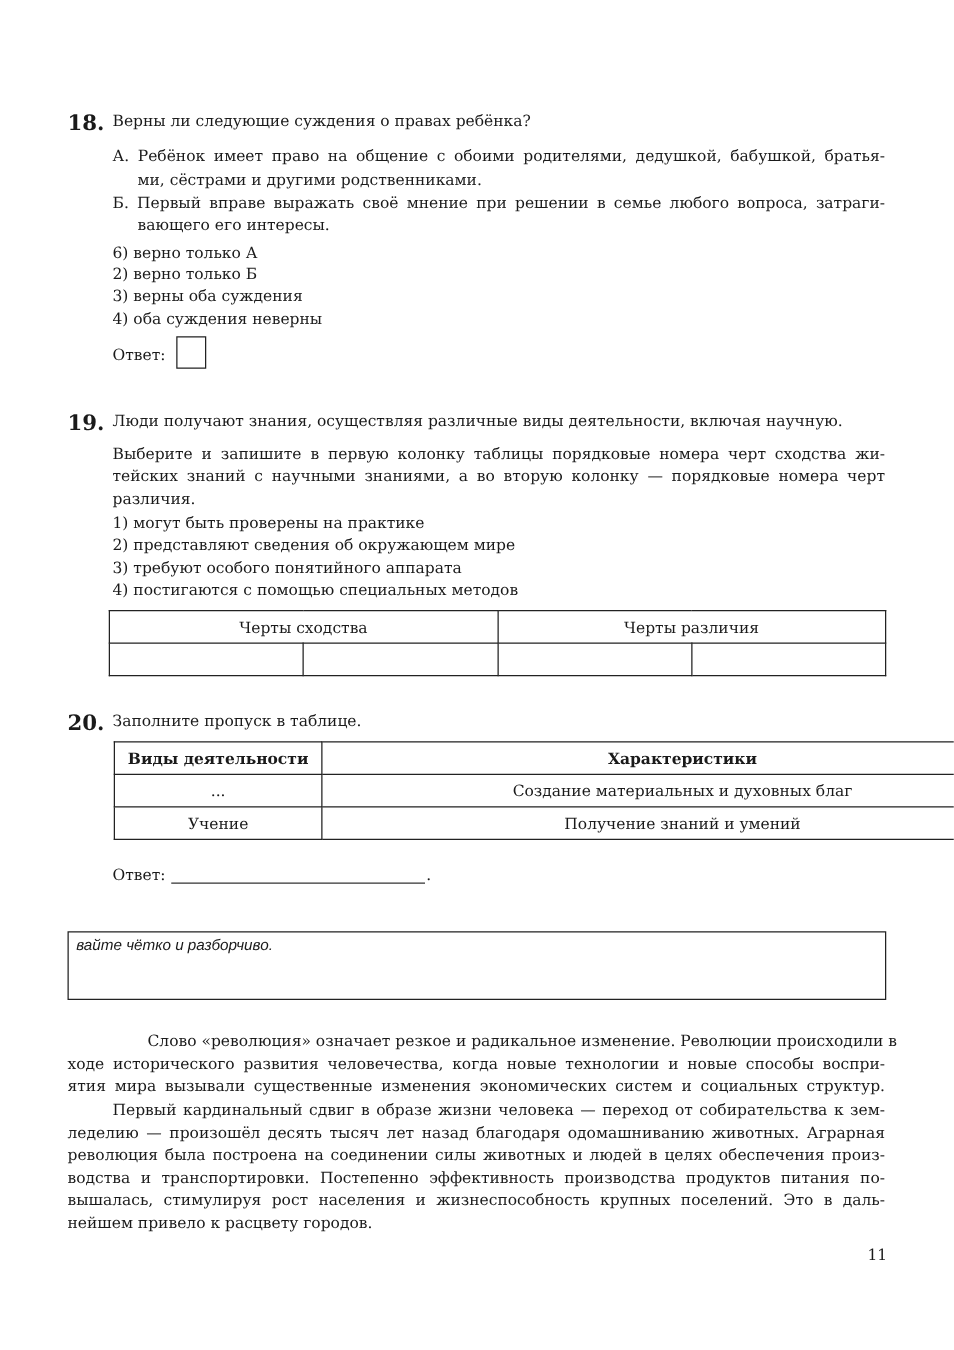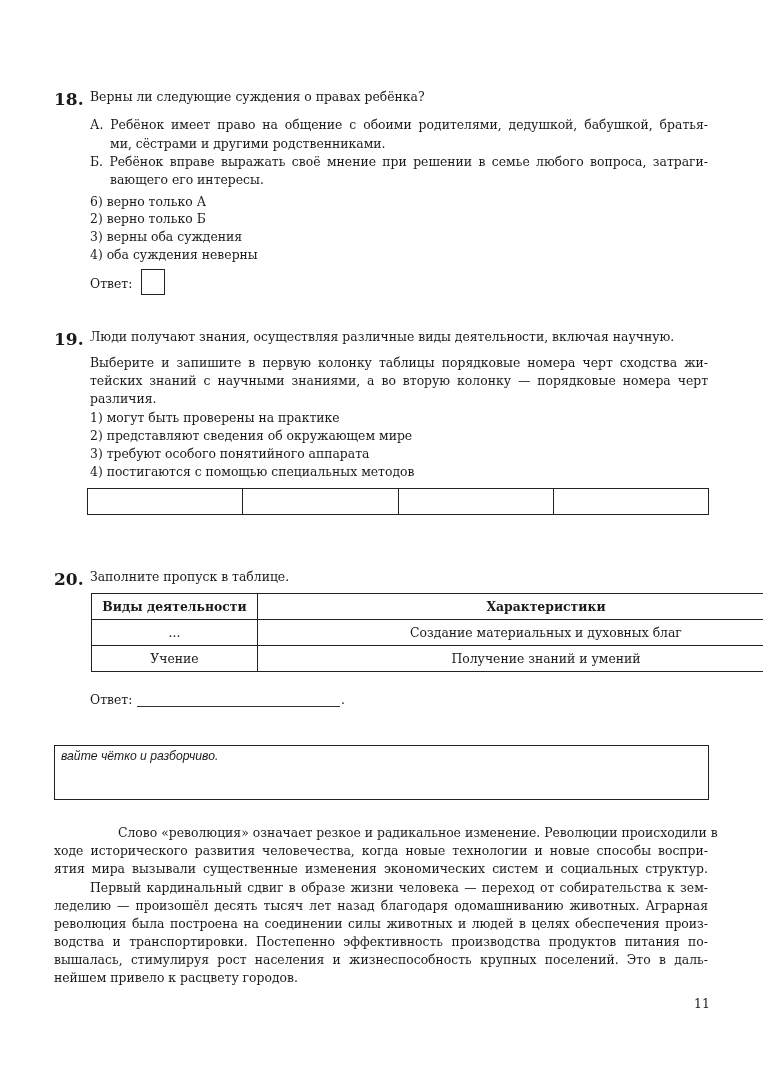--- a/index.html
+++ b/index.html
@@ -29,21 +29,21 @@
 </style>
 </head>
 <body>
 
 <div>
   <span class="qnum" style="top:89px">18.</span>
   <span class="line" style="left:90px; top:89px">Верны ли следующие суждения о правах ребёнка?</span>
 
   <span class="line justify" style="left:90px; top:117px; width:618px">А. Ребёнок имеет право на общение с обоими родителями, дедушкой, бабушкой, братья-</span>
   <span class="line" style="left:110px; top:136px">ми, сёстрами и другими родственниками.</span>
-  <span class="line justify" style="left:90px; top:154px; width:618px">Б. Ребёнок вправе выражать своё мнение при решении в семье любого вопроса, затраги-</span>
+  <span class="line justify" style="left:90px; top:154px; width:618px">Б. Первый вправе выражать своё мнение при решении в семье любого вопроса, затраги-</span>
   <span class="line" style="left:110px; top:172px">вающего его интересы.</span>
 
   <span class="line" style="left:90px; top:194px">6)  верно только А</span>
   <span class="line" style="left:90px; top:211px">2)  верно только Б</span>
   <span class="line" style="left:90px; top:229px">3)  верны оба суждения</span>
   <span class="line" style="left:90px; top:247px">4)  оба суждения неверны</span>
 
   <span class="line" style="left:90px; top:276px">Ответ:</span>
   <div class="ans-box" style="left:141px; top:269px"></div>
 </div>
@@ -56,20 +56,24 @@
   <span class="line justify" style="left:90px; top:373px; width:618px">тейских знаний с научными знаниями, а во вторую колонку — порядковые номера черт</span>
   <span class="line" style="left:90px; top:391px">различия.</span>
 
   <span class="line" style="left:90px; top:410px">1)  могут быть проверены на практике</span>
   <span class="line" style="left:90px; top:428px">2)  представляют сведения об окружающем мире</span>
   <span class="line" style="left:90px; top:446px">3)  требуют особого понятийного аппарата</span>
   <span class="line" style="left:90px; top:464px">4)  постигаются с помощью специальных методов</span>
 
   <table style="left:87px; top:488px; width:622px;">
     <tbody>
+        <tr style="height:26px">
+      <th colspan="2">Черты сходства</th>
+      <th colspan="2">Черты различия</th>
+    </tr>
     <tr style="height:26px">
       <td style="width:25%"></td>
       <td style="width:25%"></td>
       <td style="width:25%"></td>
       <td style="width:25%"></td>
     </tr>
   </tbody>
     </table>
 </div>
 

